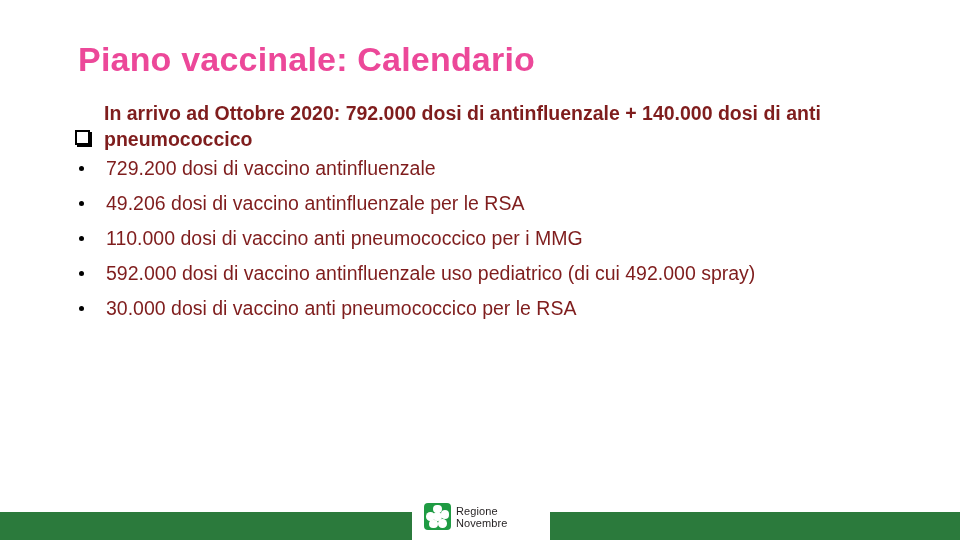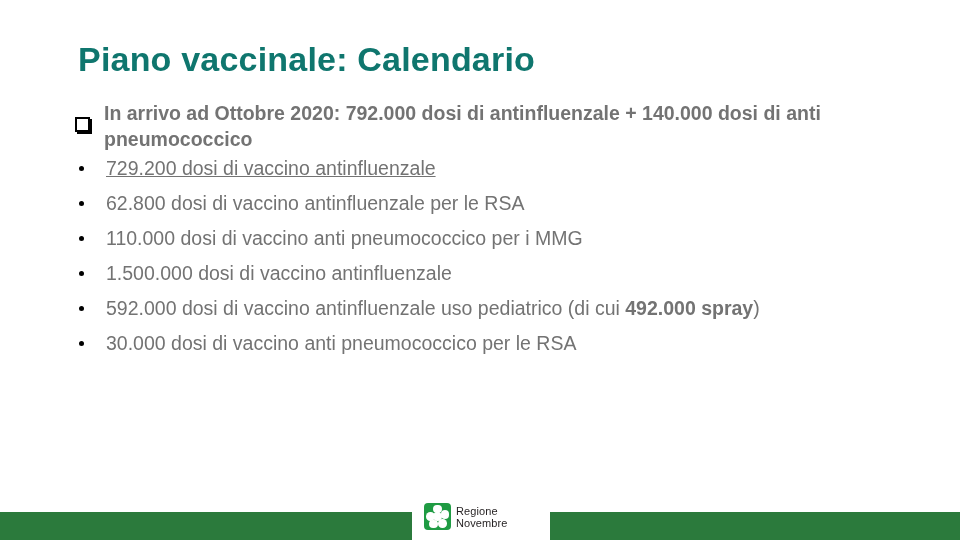--- a/index.html
+++ b/index.html
@@ -20,52 +20,51 @@
     background: #ffffff;
   }
 
   
   .title {
     position: absolute;
     left: 78px;
     top: 40px;
     font-size: 34px;
     font-weight: bold;
-    color: #0f766e;
+    color: #ec4899;
     letter-spacing: 0.2px;
     white-space: nowrap;
   }
 
   
   .body-list {
     position: absolute;
     left: 74px;
     top: 100px;
     width: 800px;
   }
   .item {
     display: flex;
-    align-items: center;
-    color: #737373;
+    align-items: flex-end;
+    color: #7f1d1d;
   }
   .item.level-1 {
     font-size: 19.5px;
     font-weight: bold;
     line-height: 26px;
     margin-bottom: 3px;
   }
   .item.level-2 {
     font-size: 19.5px;
     font-weight: normal;
     line-height: 26px;
     margin-bottom: 9px;
   }
   .item.level-1 + .item.level-2 {
     margin-top: 2px;
-    text-decoration: underline;
   }
 
   .marker {
     flex: 0 0 auto;
     text-align: left;
     color: #000000;
   }
   .marker-square {
     width: 30px;
     font-size: 17px;
@@ -99,21 +98,21 @@
     background: #000;
     position: relative;
     top: -4px;
   }
   .text {
     flex: 1 1 auto;
   }
   .item.level-2 .text {
     padding-left: 2px;
   }
-  .b { font-weight: bold; }
+  .b { font-weight: normal; }
 
   
   .footer {
     position: absolute;
     left: 0;
     top: 512px;
     width: 840px;
     height: 28px;
   }
   .bar {
@@ -179,33 +178,29 @@
       <span class="text">In arrivo ad Ottobre 2020: 792.000 dosi di antinfluenzale + 140.000 dosi di anti pneumococcico</span>
     </div>
 
     <div class="item level-2">
       <span class="marker marker-dot"><span class="dot"></span></span>
       <span class="text">729.200 dosi di vaccino antinfluenzale</span>
     </div>
 
     <div class="item level-2">
       <span class="marker marker-dot"><span class="dot"></span></span>
-      <span class="text">62.800 dosi di vaccino antinfluenzale per le RSA</span>
+      <span class="text">49.206 dosi di vaccino antinfluenzale per le RSA</span>
     </div>
 
     <div class="item level-2">
       <span class="marker marker-dot"><span class="dot"></span></span>
       <span class="text">110.000 dosi di vaccino anti pneumococcico per i MMG</span>
     </div>
 
 
-    <div class="item level-2">
-      <span class="marker marker-dot"><span class="dot"></span></span>
-      <span class="text">1.500.000 dosi di vaccino antinfluenzale</span>
-    </div>
 
     <div class="item level-2">
       <span class="marker marker-dot"><span class="dot"></span></span>
       <span class="text"><span>592.000 dosi di vaccino antinfluenzale uso pediatrico (di cui </span><span class="b">492.000 spray</span><span>)</span></span>
     </div>
 
     <div class="item level-2">
       <span class="marker marker-dot"><span class="dot"></span></span>
       <span class="text">30.000 dosi di vaccino anti pneumococcico per le RSA</span>
     </div>

